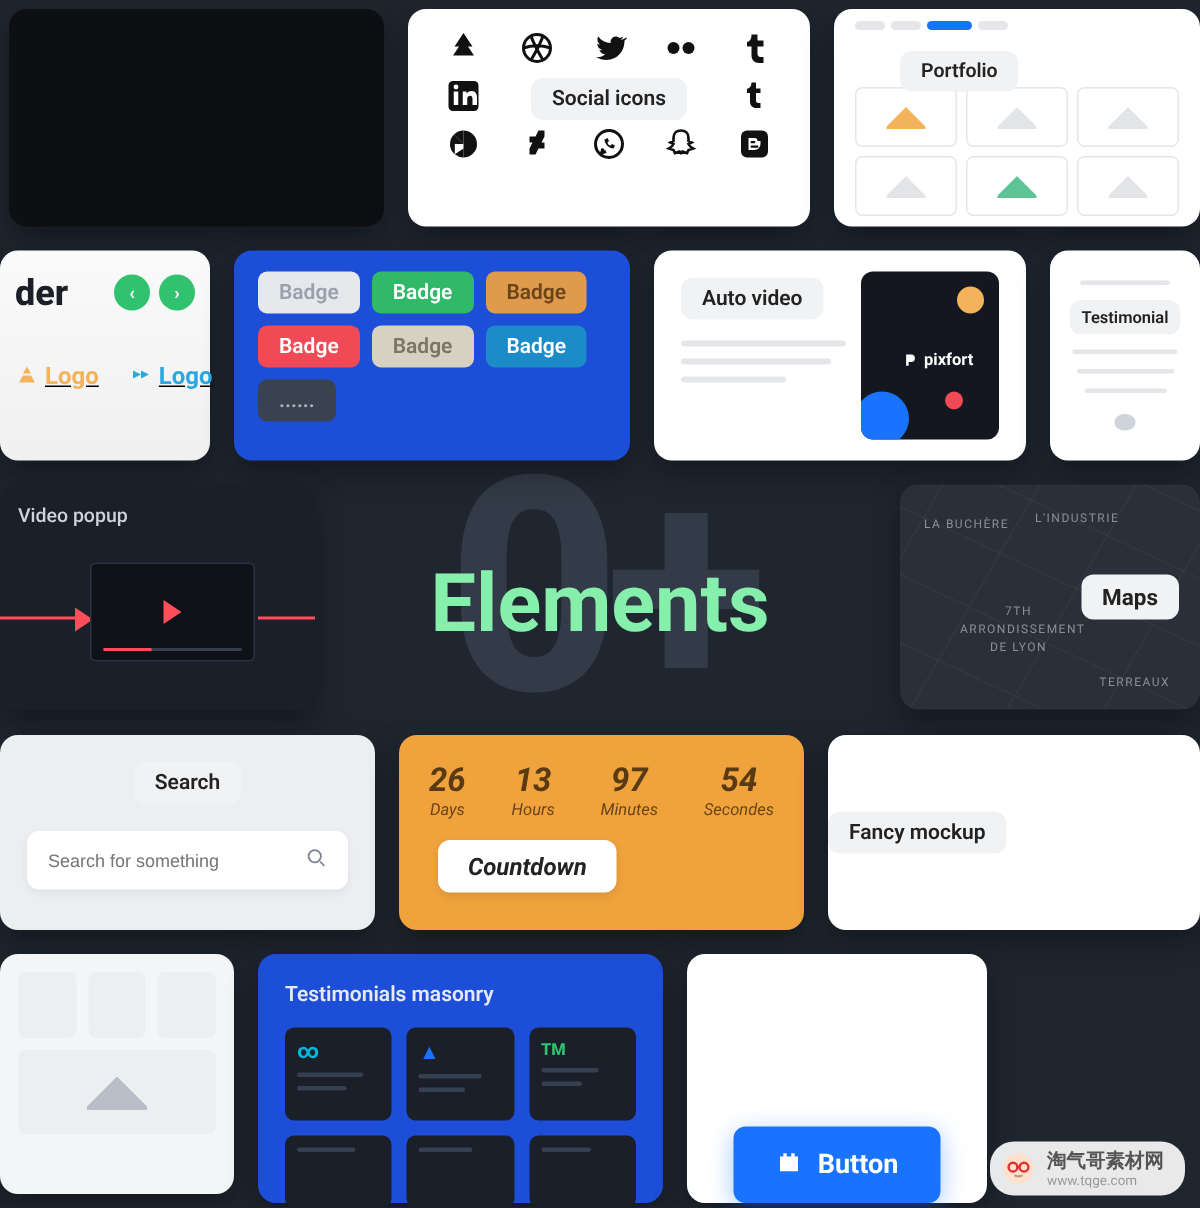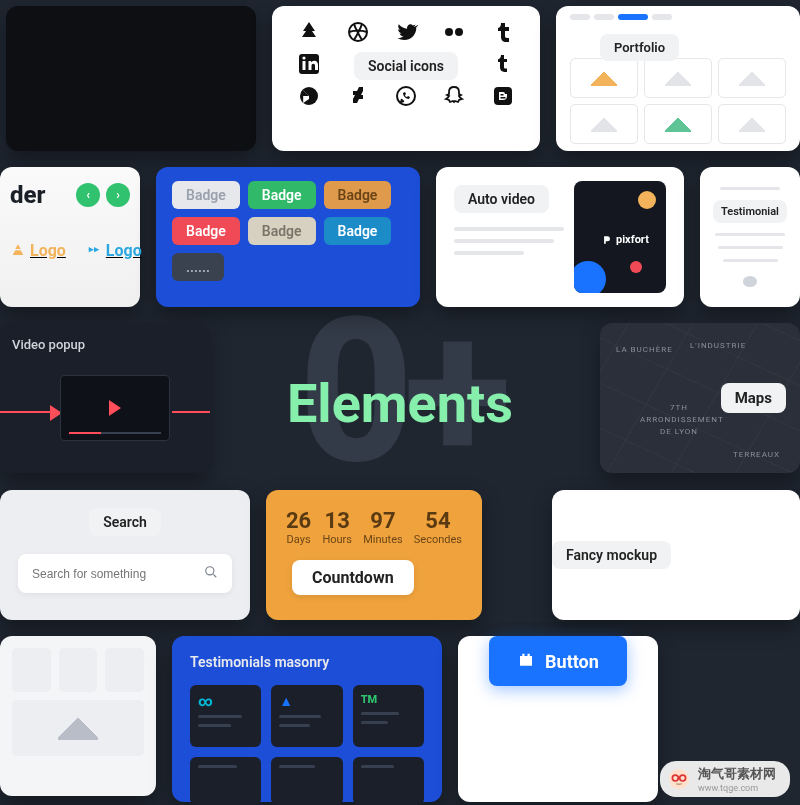--- a/index.html
+++ b/index.html
@@ -122,21 +122,21 @@
 .cta-inner { display:flex; flex-direction:column; gap:6px; }
 .cta-squiggle { position:absolute; top:6px; left:70px; }
 
 .tm-card { padding:16px 18px; }
 .tm-grid { display:grid; grid-template-columns:repeat(3,1fr); gap:10px; margin-top:14px; }
 .tm-cell { background:#1a1f29; border-radius:6px; height:62px; padding:8px; display:flex; flex-direction:column; gap:6px; }
 .tm-cell.short { height:48px; }
 .tm-symbol { font-size:14px; font-weight:800; }
 .tm-line { height:3px; border-radius:2px; background:#374050; }
 
-.btn-card { display:flex; align-items:flex-start; justify-content:center; }
+.btn-card { display:flex; align-items:flex-end; justify-content:center; }
 .big-button { background:#1a73ff; color:#fff; padding:14px 28px; border-radius:8px; font-weight:700; font-size:18px; display:flex; align-items:center; gap:10px; box-shadow:0 4px 16px rgba(26,115,255,0.4); }
 
 .bl-grid { display:grid; grid-template-columns:repeat(3,1fr); gap:8px; padding:12px; }
 .bl-cell { background:#eceef1; border-radius:5px; height:44px; display:flex; align-items:center; justify-content:center; }
 
 .watermark { position:absolute; bottom:8px; right:10px; background:rgba(255,255,255,0.9); border-radius:16px; padding:4px 14px 4px 8px; display:flex; align-items:center; gap:8px; font-size:13px; color:#555; }
 .wm-face { width:22px;height:22px; }
 </style>
 </head>
 <body>
@@ -336,21 +336,21 @@
       <div class="search-field">
         <input class="search-input" placeholder="Search for something" style="">
         <span><svg width="14" height="14" viewBox="0 0 24 24" fill="none" stroke="#7a8090" stroke-width="2">
               <circle cx="10" cy="10" r="7"></circle>
               <path d="M21 21l-5-5"></path>
             </svg></span>
       </div>
     </div>
   </div>
 
-  <div class="card cd-card" style="left:266px;top:490px;width:216px;height:130px;">
+  <div class="card cd-card" style="left:266px;top:490px;width:270px;height:130px;font-style:italic;">
     <div class="cd-row" id="cd-row">
         <div class="cd-col">
           <div class="cd-num">26</div>
           <div class="cd-unit">Days</div>
         </div>
         <div class="cd-col">
           <div class="cd-num">13</div>
           <div class="cd-unit">Hours</div>
         </div>
         <div class="cd-col">

